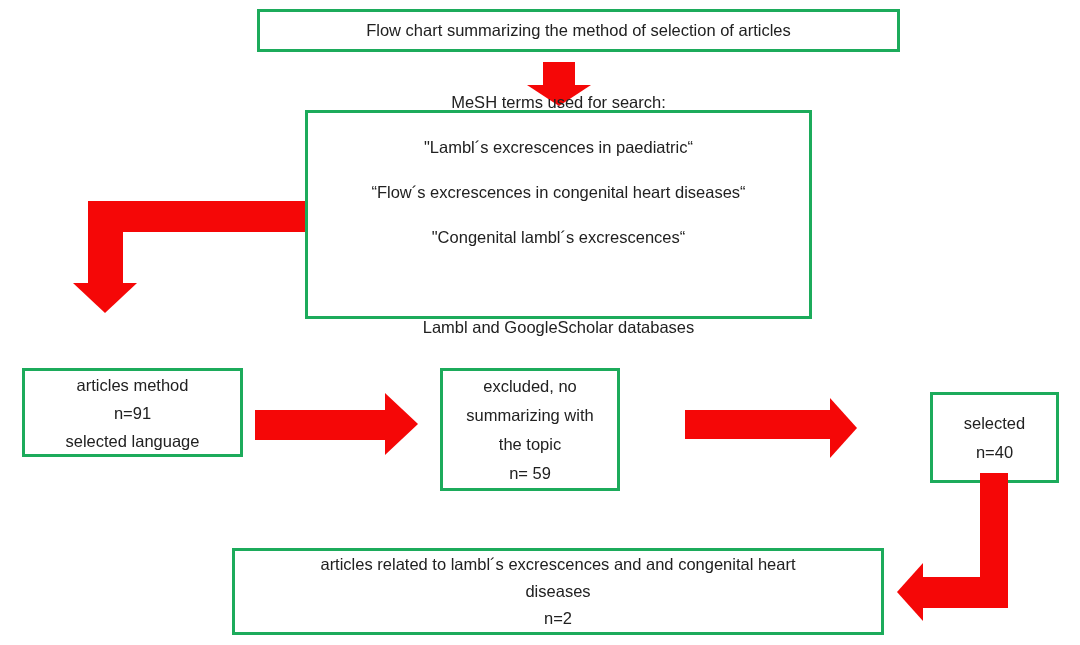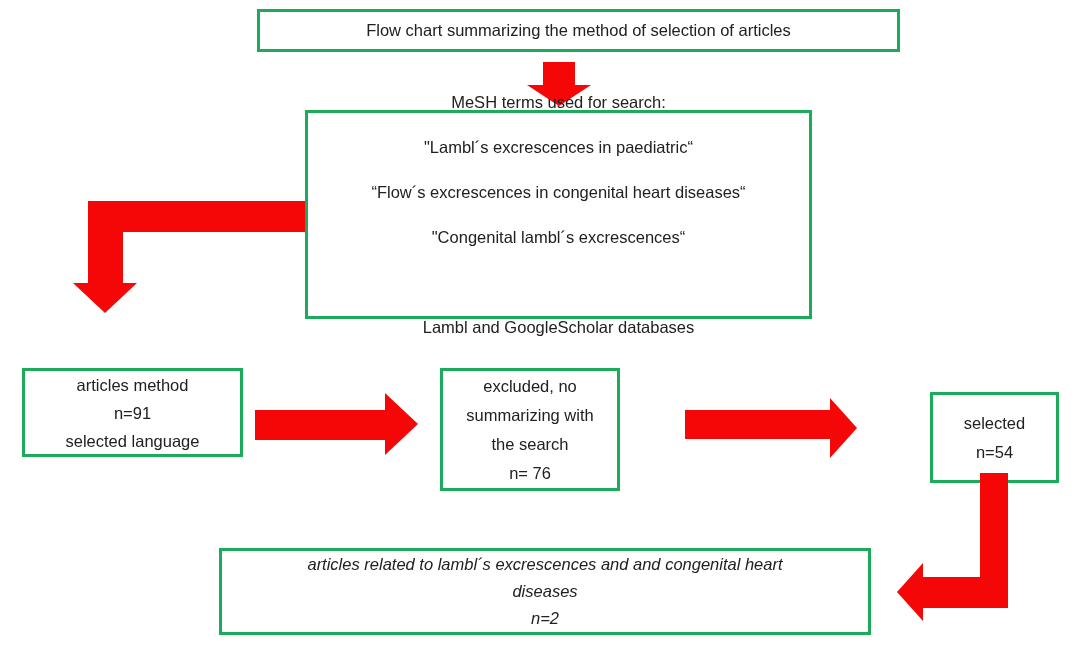--- a/index.html
+++ b/index.html
@@ -77,39 +77,39 @@
   </div>
 
   <div class="arr" style="left:255px; top:393px; width:163px; height:62px;">
     <div class="bar" style="left:0; top:17px; width:130px; height:30px;"></div>
     <div class="tri tri-right" style="left:130px; top:0;"></div>
   </div>
 
   <div class="gbox excl" style="left:440px; top:368px; width:180px; height:123px;">
     <div class="line">excluded, no</div>
     <div class="line">summarizing with</div>
-    <div class="line">the search</div>
-    <div class="line">n= 76</div>
+    <div class="line">the topic</div>
+    <div class="line">n= 59</div>
   </div>
 
   <div class="arr" style="left:685px; top:398px; width:172px; height:60px;">
     <div class="bar" style="left:0; top:12px; width:145px; height:29px;"></div>
     <div class="tri tri-right2" style="left:145px; top:0;"></div>
   </div>
 
   <div class="gbox sel" style="left:930px; top:368px; width:129px; height:91px;margin-top:24px;">
     <div class="line">selected</div>
-    <div class="line">n=54</div>
+    <div class="line">n=40</div>
   </div>
 
   <div class="arr" style="left:897px; top:473px; width:111px; height:150px;">
     <div class="bar" style="left:83px; top:0; width:28px; height:135px;"></div>
     <div class="bar" style="left:26px; top:104px; width:85px; height:31px;"></div>
     <div class="tri tri-left" style="left:0; top:90px;"></div>
   </div>
 
-  <div class="gbox result" style="left:219px; top:548px; width:652px; height:87px;font-style:italic;">
+  <div class="gbox result" style="left:232px; top:548px; width:652px; height:87px;">
     <div class="line">articles related to lambl´s excrescences and and congenital heart</div>
     <div class="line">diseases</div>
     <div class="line">n=2</div>
   </div>
 
 </div>
 
 </body></html>

